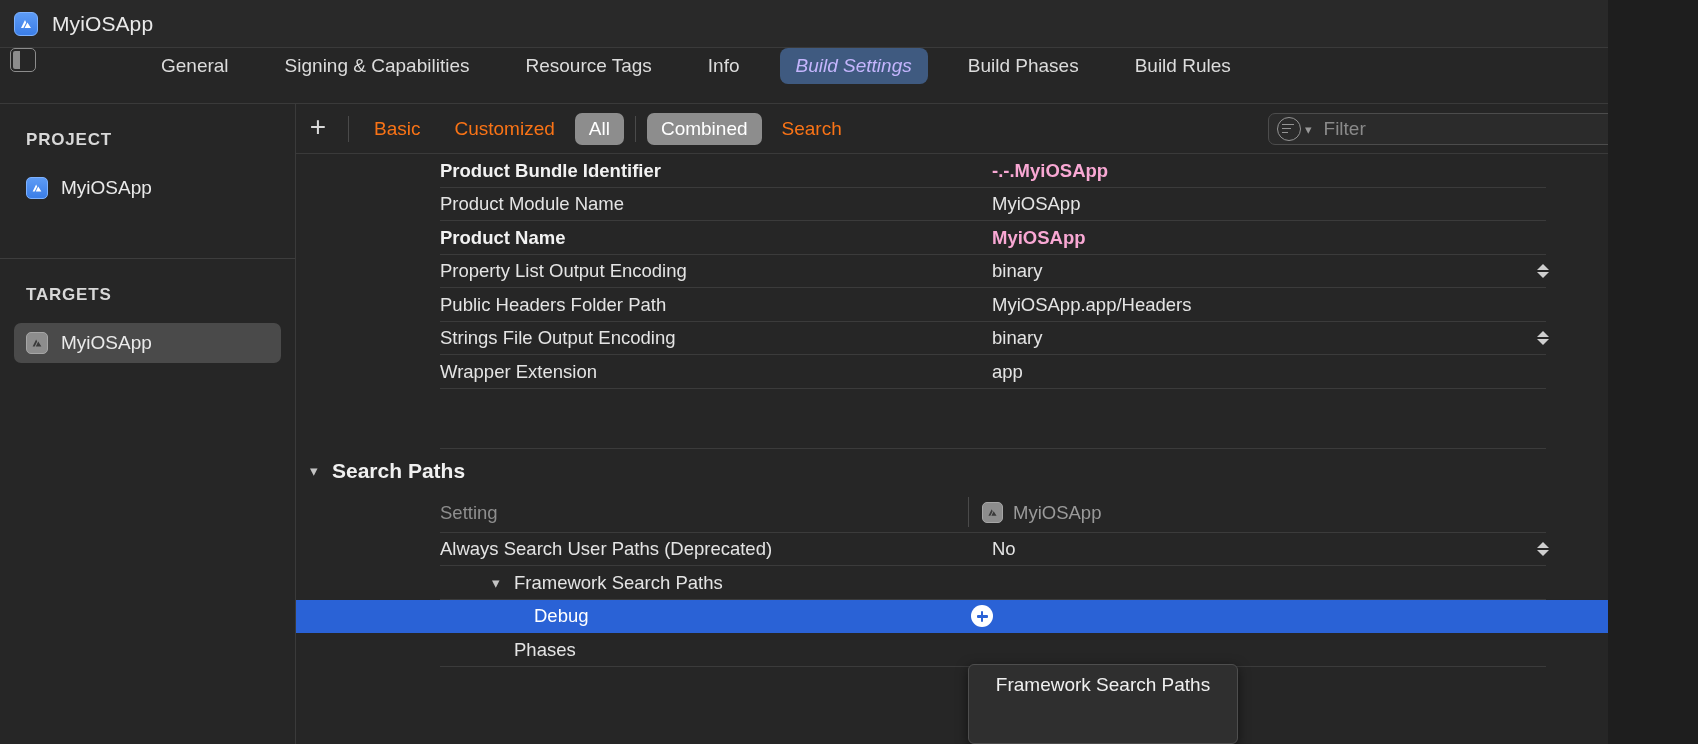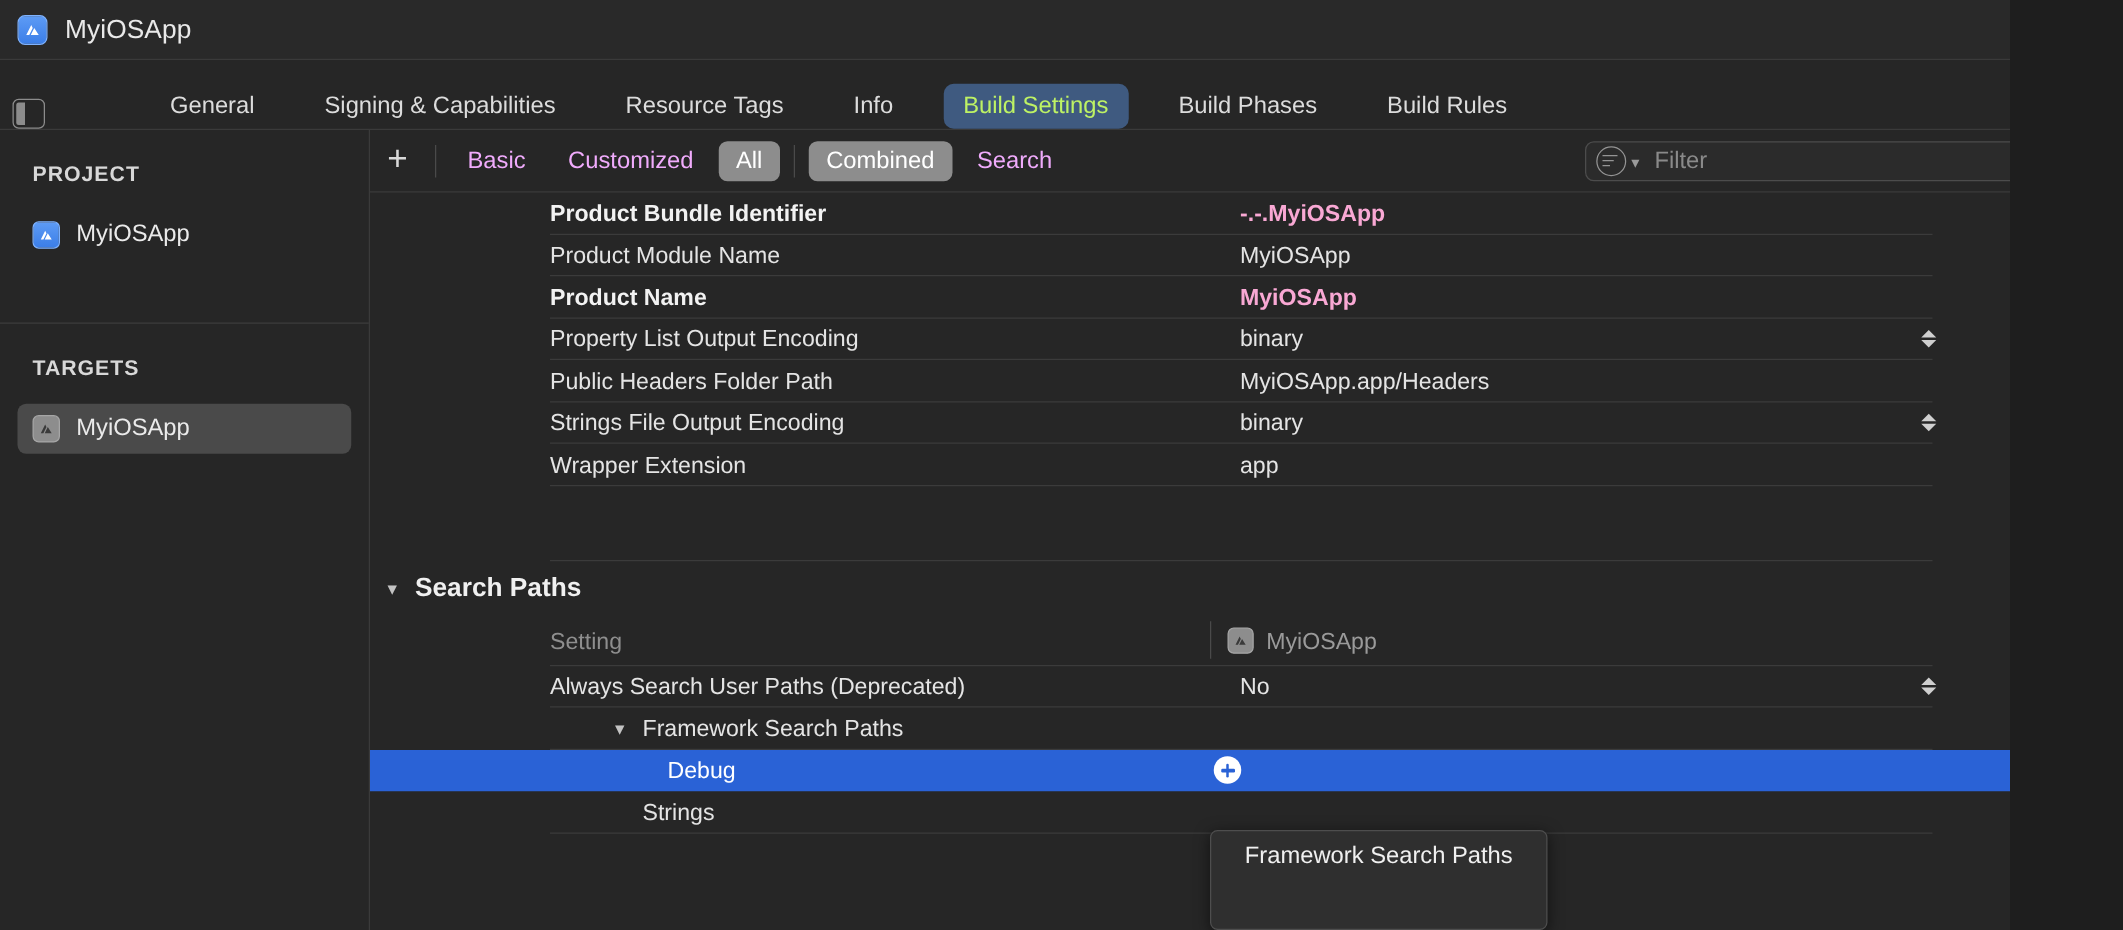--- a/index.html
+++ b/index.html
@@ -49,22 +49,23 @@
   }
 
   
   .tabbar {
     position: absolute;
     left: 0; top: 48px;
     width: 1698px; height: 56px;
     background: #262626;
     border-bottom: 1px solid #3a3a3a;
     display: flex;
-    align-items: flex-end;
-    box-sizing: border-box;
+    align-items: flex-start;
+    box-sizing: border-box;
+    gap: 25px;
   }
   .sidebar-toggle {
     width: 26px; height: 24px;
     margin-left: 10px;
     border: 1.6px solid #8c8c8c;
     border-radius: 5px;
     box-sizing: border-box;
     position: relative;
     flex: none;
   }
@@ -86,21 +87,22 @@
     font-size: 19px;
     color: #dcdcdc;
     padding: 7px 16px;
     border-radius: 8px;
     white-space: nowrap;
     margin-right: 24px;
     cursor: default;
   }
   .tab.selected {
     background: #3f5a80;
-    color: #bef264;
+    color: #c4b5fd;
+    font-style: italic;
   }
 
   
   .navigator {
     position: absolute;
     left: 0; top: 104px;
     width: 296px; height: 640px;
     background: #262626;
     border-right: 1px solid #3a3a3a;
     box-sizing: border-box;
@@ -180,21 +182,21 @@
     padding-bottom: 3px;
     cursor: default;
   }
   .vsep {
     width: 1px; height: 26px;
     background: #4a4a4a;
     margin: 0 8px;
   }
   .seg {
     font-size: 19px;
-    color: #f0abfc;
+    color: #f97316;
     padding: 5px 14px;
     border-radius: 7px;
     margin: 0 3px;
     white-space: nowrap;
     cursor: default;
   }
   .seg.on {
     background: #8d8d8d;
     color: #ffffff;
   }
@@ -583,21 +585,21 @@
         <div class="sep"></div>
       </div>
 
       <div class="row value-row selected">
         <div class="cell-name">Debug</div>
         <div class="add-circle"></div>
         <div class="sep"></div>
       </div>
 
       <div class="row value-row">
-        <div class="cell-name">Strings</div>
+        <div class="cell-name">Phases</div>
         <div class="sep"></div>
       </div>
 
     </div>
   </div>
 
   <div class="tooltip">
     <div class="tooltip-text">Framework Search Paths</div>
   </div>
 

